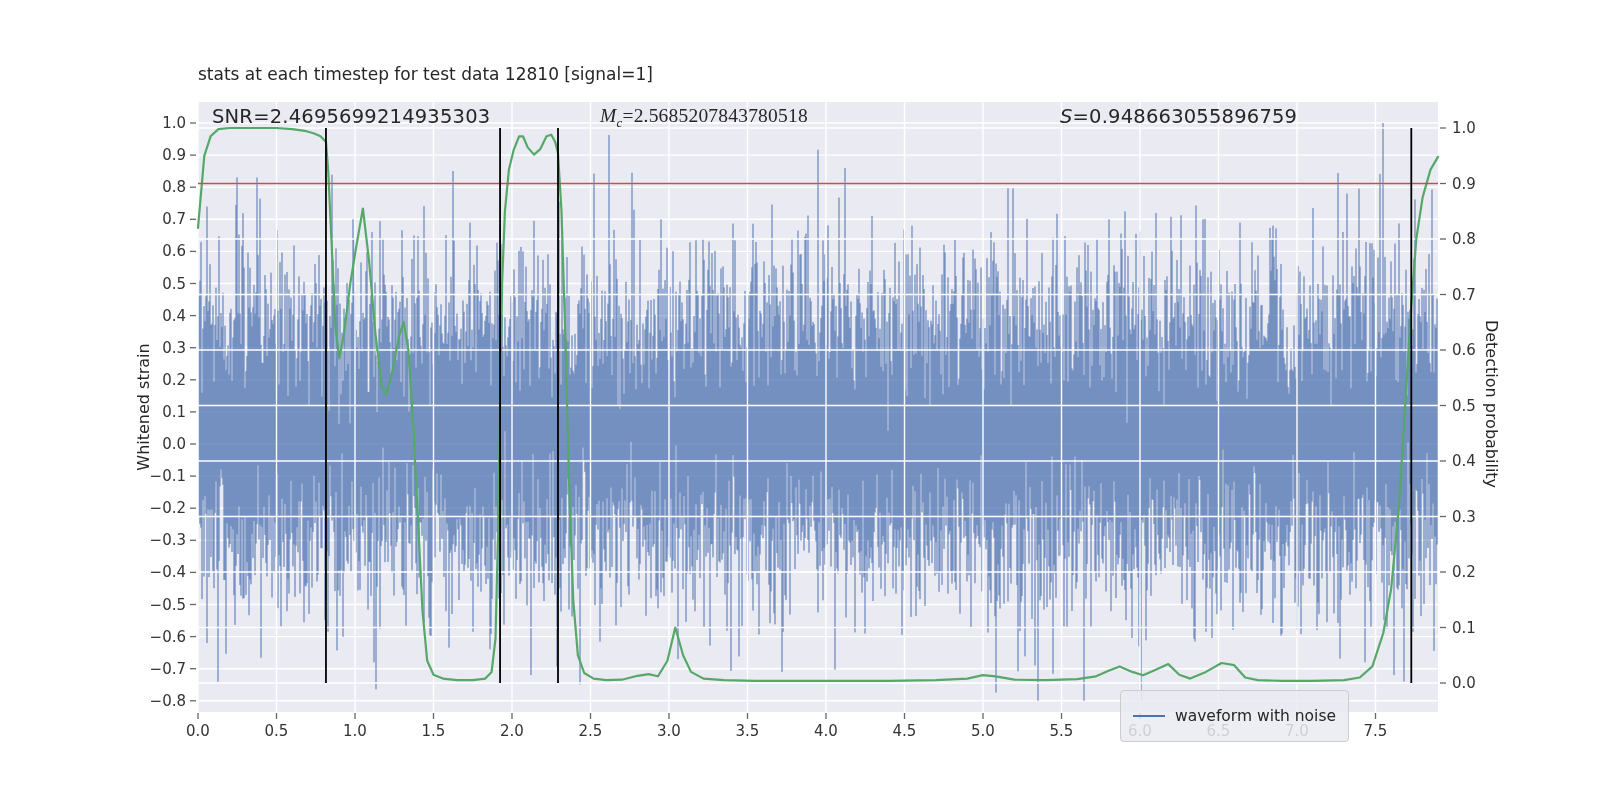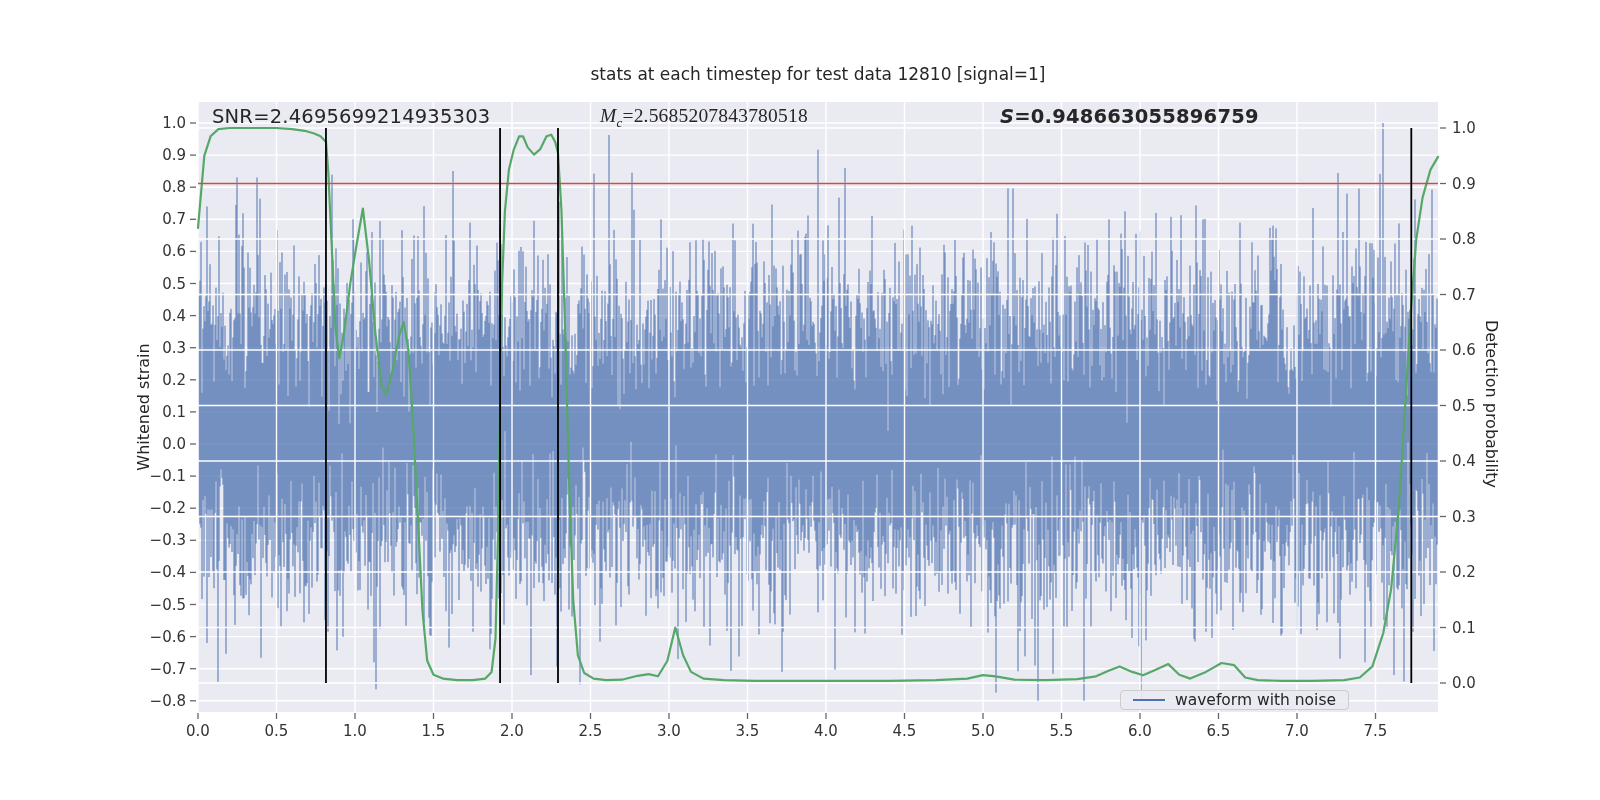--- a/index.html
+++ b/index.html
@@ -1,28 +1,28 @@
 <!DOCTYPE html>
 <html><head>
 <meta charset="utf-8">
 <style>
   html,body{margin:0;padding:0;background:#ffffff;width:1600px;height:800px;overflow:hidden;
     font-family:"DejaVu Sans","Liberation Sans",sans-serif;color:#262626;}
   #figure{position:relative;width:1600px;height:800px;background:#ffffff;}
   #chart-svg{position:absolute;left:0;top:0;}
   .overlay{position:absolute;white-space:nowrap;}
-  #plot-title{left:198px;top:64px;width:1240px;text-align:center;font-size:17px;}
+  #plot-title{left:198px;top:64px;width:1240px;text-align:left;font-size:17px;}
   #x-axis-label{left:198px;top:748px;width:1240px;text-align:center;font-size:16px;}
   #y-left-label{left:143px;top:407px;transform:translate(-50%,-50%) rotate(-90deg);font-size:16px;}
   #y-right-label{left:1491px;top:404px;transform:translate(-50%,-50%) rotate(90deg);font-size:16px;}
   .anno{position:absolute;top:105px;font-size:19.5px;letter-spacing:0.2px;}
   .anno .lbl-italic{font-style:italic;}
   .anno sub{font-size:13px;}
   #legend-box{position:absolute;left:1120px;top:690px;display:flex;align-items:center;gap:10px;
-    padding:0 12px;background:rgba(234,234,242,0.85);border:1.2px solid #cccccc;border-radius:4px;}
+    padding:16px 12px;background:rgba(234,234,242,0.85);border:1.2px solid #cccccc;border-radius:4px;}
   #legend-line{width:32px;height:0;border-top:2.4px solid #4c72b0;}
   #legend-text{font-size:15.5px;}
 </style>
 </head>
 <body>
 
 <div id="figure">
   <svg id="chart-svg" width="1600" height="800">
       <rect x="198" y="102" width="1240" height="610" fill="#eaeaf2"></rect>
       <g stroke="#ffffff" stroke-width="1.4">
@@ -181,20 +181,20 @@
   <div id="plot-title" class="overlay">stats at each timestep for test data 12810 [signal=1]</div>
 
 
   <div id="y-left-label" class="overlay">Whitened strain</div>
 
   <div id="y-right-label" class="overlay">Detection probability</div>
 
   <div id="annotations">
       <div class="anno" style="left: 212px;"><span>SNR</span><span>=2.4695699214935303</span></div>
       <div class="anno" style="left: 600px; font-family: Liberation Serif, serif;"><span class="lbl-italic">M</span><sub class="lbl-italic">c</sub><span>=2.5685207843780518</span></div>
-      <div class="anno" style="left: 1000px; font-weight: bold;"><span class="lbl-italic">S</span><span>=0.948663055896759</span></div>
+      <div class="anno" style="left: 1060px;"><span class="lbl-italic">S</span><span>=0.948663055896759</span></div>
     </div>
 
   <div id="legend-box">
     <span id="legend-line"></span>
     <span id="legend-text">waveform with noise</span>
   </div>
 </div>
 
 </body></html>

